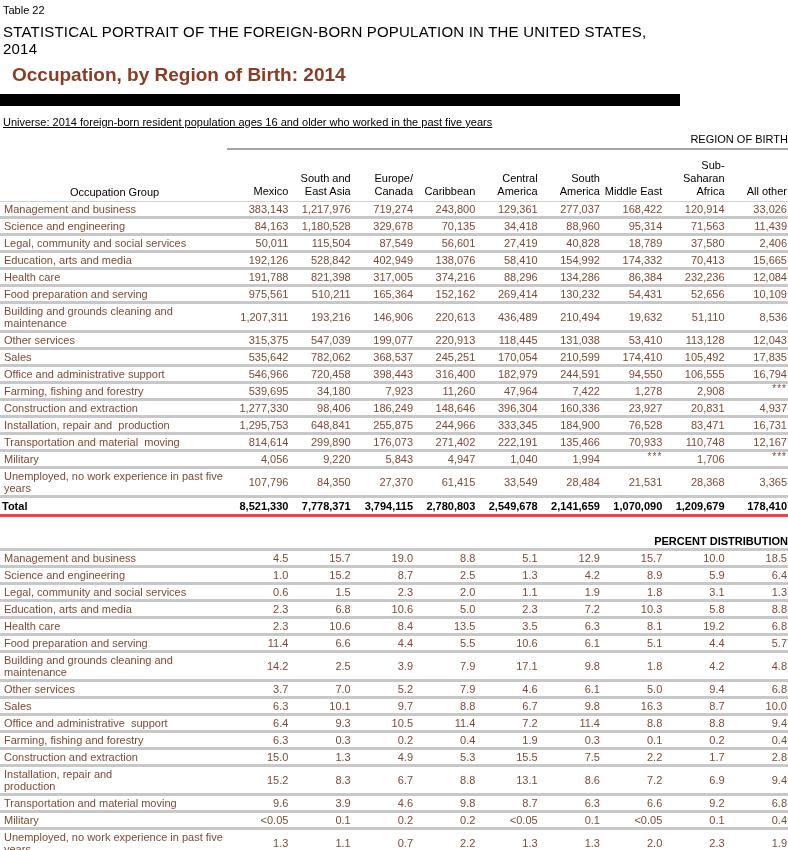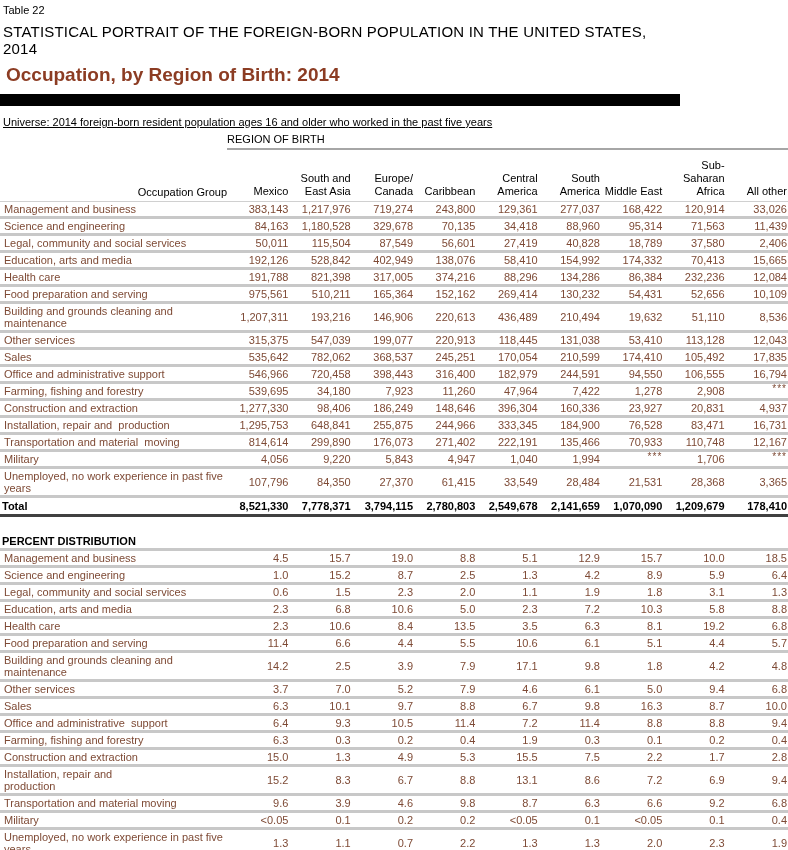--- a/index.html
+++ b/index.html
@@ -5,59 +5,59 @@
   * { box-sizing: border-box; }
   html,body { margin:0; padding:0; background:#fff; }
   body {
     width:788px; height:850px; overflow:hidden;
     font-family:"Liberation Sans", sans-serif; color:#000;
   }
   .page { width:680px; height:850px; padding-top:4px; position:relative; }
 
   .table-label { font-size:11px; padding-left:3px; }
   .main-title  { font-size:15px; padding-left:3px; margin-top:7px; letter-spacing:.2px; }
-  .subtitle    { font-size:19px; font-weight:bold; color:#8c3c23; margin-top:7px; padding-left:6px; }
+  .subtitle    { font-size:19px; font-weight:bold; color:#8c3c23; margin-top:7px; padding-left:12px; }
   .black-bar   { height:12px; background:#000; margin-top:8px; }
   .universe    { font-size:11px; margin-top:10px; padding-left:3px;text-decoration:underline; }
 
   table.data {
     border-collapse:collapse; table-layout:fixed;
     width:788px; margin-top:5px; font-size:11px;
   }
   col.occ { width:227px; }
   col.num { width:62.3px; }
   th, td  { padding:0; vertical-align:bottom; font-weight:normal; }
 
   .region-cell {
-    text-align:left; font-size:11px; padding-bottom:3px;
+    text-align:right; font-size:11px; padding-bottom:3px;
     border-bottom:2px solid #a6a6a6;
   }
   tr.colhead-row th { padding-top:9px; padding-bottom:3px; border-bottom:1px solid #d0d0d0; }
   .col-head { text-align:right; white-space:pre-line; line-height:13px; padding-right:1px; }
-  .occ-head { text-align:right; padding-left:2px; }
+  .occ-head { text-align:center; padding-left:2px; }
 
   tr.data-row td {
     border-bottom:3px solid #c8c8c8; color:#7e4a35;
     line-height:12px; padding-top:1px; padding-bottom:1px;
     vertical-align:middle;
   }
   tr.data-row td.label { white-space:pre; text-align:left; padding-left:4px; overflow:visible; }
   td.val { text-align:right; padding-right:1px; }
   .stars { font-size:10px; line-height:10px; position:relative; top:-3px; letter-spacing:1px; }
 
   tr.total-row td {
-    border-top:3px solid #000; border-bottom:3px solid #404040;
+    border-top:3px solid #000; border-bottom:3px solid #ef4444;
     font-weight:bold; color:#000; line-height:12px;
     padding-top:2px; padding-bottom:2px; vertical-align:middle;
   }
   tr.total-row td.label { text-align:left; padding-left:2px; }
 
   tr.spacer td { height:17px; border:none; }
   tr.section-head td {
-    font-weight:bold; color:#000; text-align:left; padding:2px 0 1px 2px;
+    font-weight:bold; color:#000; text-align:right; padding:2px 0 1px 2px;
     border-bottom:3px solid #c8c8c8; line-height:12px; vertical-align:middle;
   }
 </style>
 </head>
 <body>
 
 <div class="page">
   <div class="table-label">Table 22</div>
   <div class="main-title">STATISTICAL PORTRAIT OF THE FOREIGN-BORN POPULATION IN THE UNITED STATES, 2014</div>
   <div class="subtitle">Occupation, by Region of Birth: 2014</div>

